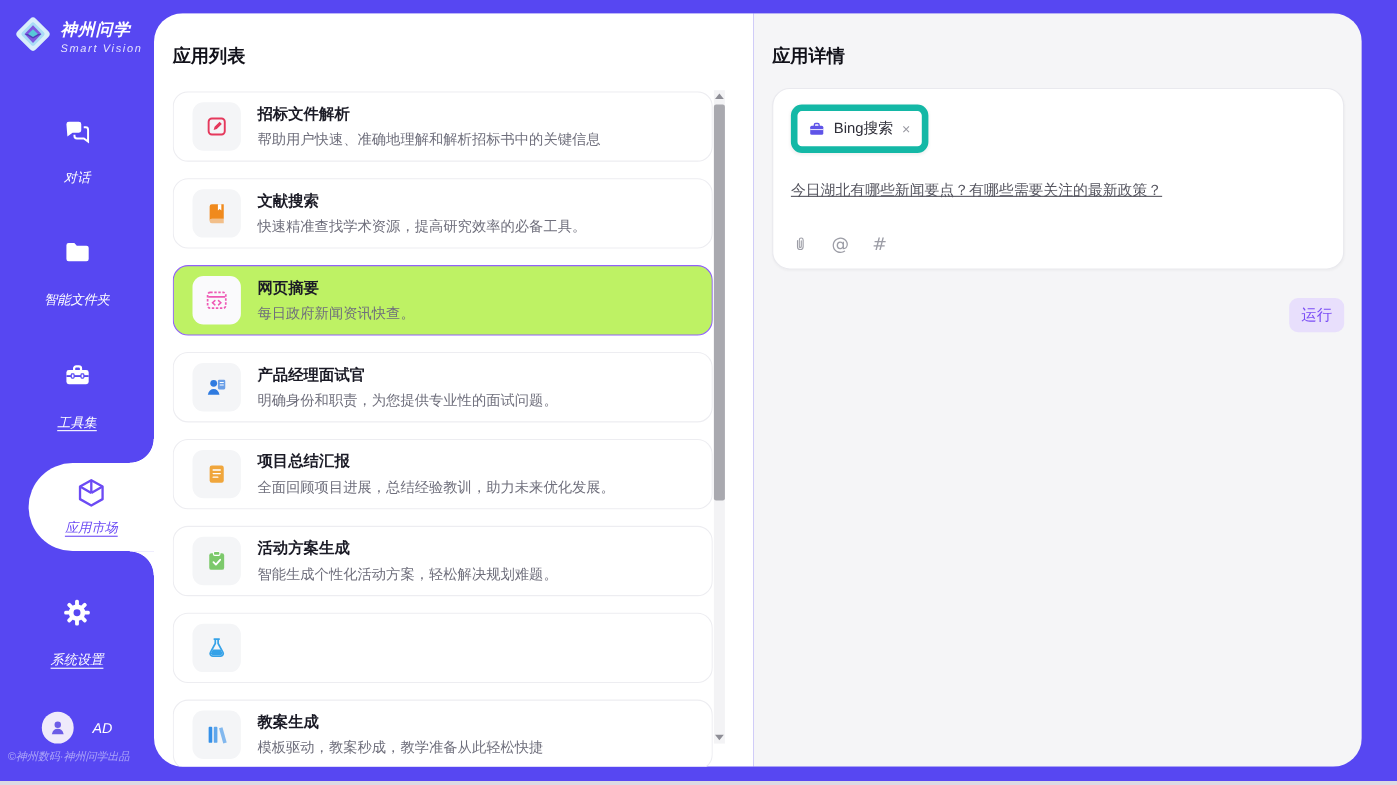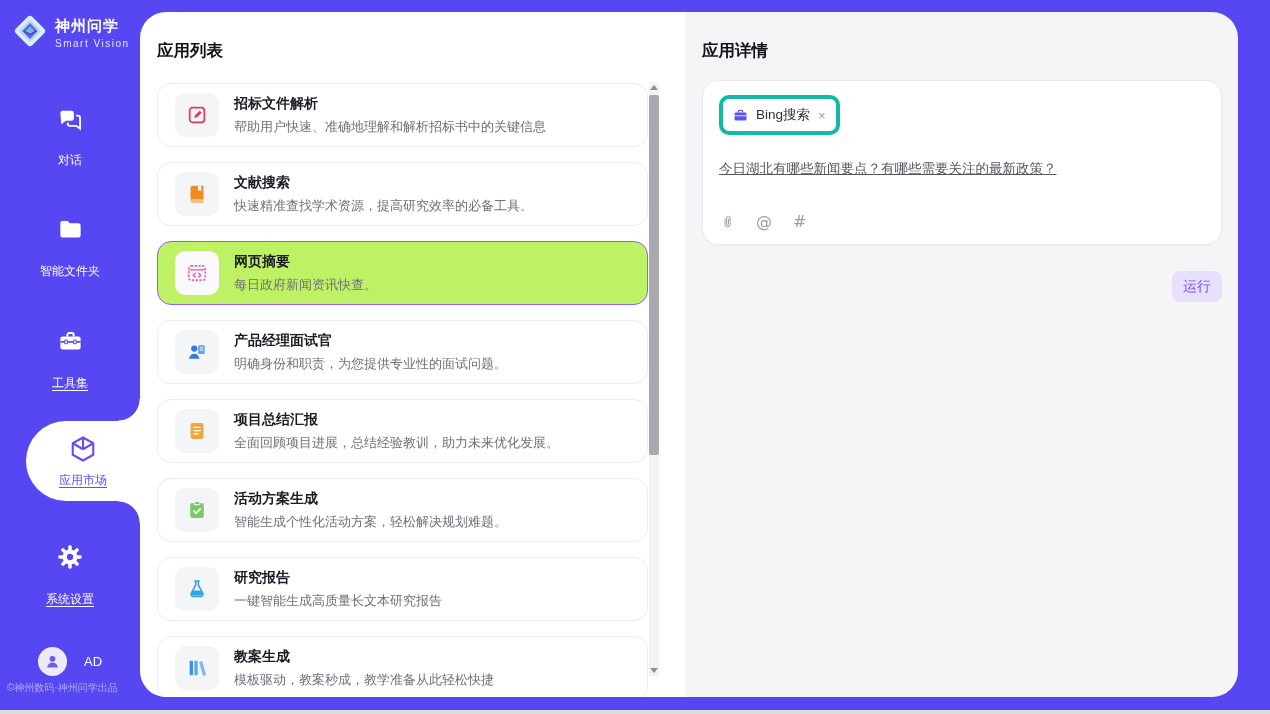--- a/index.html
+++ b/index.html
@@ -5,21 +5,21 @@
   * { margin:0; padding:0; box-sizing:border-box; }
   html,body { width:1270px; height:714px; overflow:hidden; }
   body {
     position:relative;
     background:#5747F2;
     font-family:"Liberation Sans","DejaVu Sans",sans-serif;
   }
   .bottom-strip { position:absolute; left:0; right:0; bottom:0; height:4px; background:#DBDAE3; }
 
   
-  .sidebar { position:absolute; left:0; top:0; width:140px; bottom:4px; z-index:3; }
+  .sidebar { position:absolute; left:0; top:0; width:140px; bottom:4px; z-index:3;font-style:italic; }
   .logo { position:absolute; top:13px; left:12px; display:flex; align-items:center; gap:7px; }
   .logo-text .cn { color:#fff; font-size:15px; font-weight:700; letter-spacing:1px; }
   .logo-text .en { color:rgba(255,255,255,.85); font-size:10px; letter-spacing:1.5px; margin-top:2px; }
   .nav-item { position:absolute; left:0; width:140px; display:flex; flex-direction:column; align-items:center; gap:16px; cursor:pointer; }
   .nav-item .nav-label { color:#fff; font-size:12px; }
   .nav-item .nav-label.underlined { text-decoration:underline; text-underline-offset:3px; }
   .nav-item:nth-child(1){ top:105px; }
   .nav-item:nth-child(2){ top:216px; }
   .nav-item:nth-child(3){ top:328px; }
   .nav-item:nth-child(5){ top:543px; }
@@ -71,21 +71,21 @@
   .sb-thumb { position:absolute; top:13px; left:0; width:10px; height:360px; background:#A9A9AF; border-radius:2px; cursor:pointer; }
 
   
   .detail-card {
     position:absolute; top:68px; left:17px; right:16px; height:165px;
     background:#fff; border:1px solid #E9E9EE; border-radius:16px;
     box-shadow:0 1px 2px rgba(0,0,0,.03); padding:14px 16px;
   }
   .tool-chip {
     display:inline-flex; align-items:center; gap:8px; background:#fff;
-    border:4px solid #14b8a6; border-radius:10px; padding:7px 10px;
+    border:6px solid #14b8a6; border-radius:10px; padding:7px 10px;
     box-shadow:0 1px 3px rgba(0,0,0,.06); cursor:pointer;
   }
   .tool-chip .chip-label { font-size:13.5px; color:#2E2E38; }
   .tool-chip .chip-close { font-size:13px; color:#9A9AA3; cursor:pointer; line-height:1; }
   .question-text { margin-top:25px; font-size:13.5px; color:#55555F;text-decoration:underline; }
   .composer-icons { position:absolute; left:17px; bottom:13px; display:flex; align-items:center; gap:21px; }
   .composer-icons .txt-icon { font-size:16px; color:#9C9DA6; cursor:pointer; font-family:"DejaVu Sans",sans-serif; }
   .composer-icons svg { display:block; cursor:pointer; }
   .run-button {
     position:absolute; top:259px; right:16px; width:50px; height:31px;
@@ -269,24 +269,20 @@
   </div>
         <div class="app-card">
     <span class="app-icon-box">
       <span style="display:flex">
               <svg viewBox="0 0 24 24" width="22" height="22">
                 <path d="M9.6 3.2h4.8M10.6 3.2v4.4L5.8 16.5a2.5 2.5 0 0 0 2.2 3.7h8a2.5 2.5 0 0 0 2.2-3.7l-4.8-8.9V3.2" fill="none" stroke="#35A2E8" stroke-width="1.7" stroke-linecap="round"></path>
                 <path d="M8.2 13.6h7.6l1.7 3.1a1.6 1.6 0 0 1-1.4 2.4H7.9a1.6 1.6 0 0 1-1.4-2.4z" fill="#35A2E8"></path>
               </svg>
             </span>
     </span>
-    <span class="app-texts">
-      <span class="app-title">研究报告</span>
-      <span class="app-desc">一键智能生成高质量长文本研究报告</span>
-    </span>
   </div>
         <div class="app-card">
     <span class="app-icon-box">
       <span style="display:flex">
               <svg viewBox="0 0 24 24" width="22" height="22">
                 <rect x="4" y="4" width="3.6" height="16" rx=".9" fill="#3590E8"></rect>
                 <rect x="9.1" y="4" width="3.6" height="16" rx=".9" fill="#3590E8" opacity=".78"></rect>
                 <path d="M14.3 5.4l3.4-1 4.2 15.2-3.4 1z" fill="#3590E8" opacity=".6"></path>
               </svg>
             </span>

